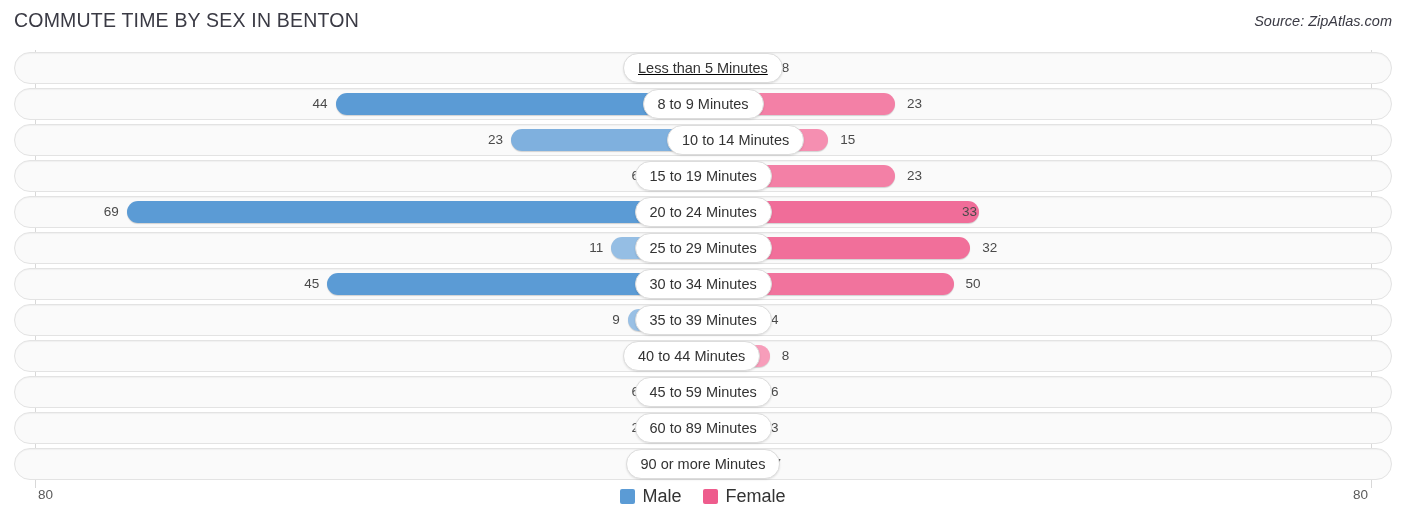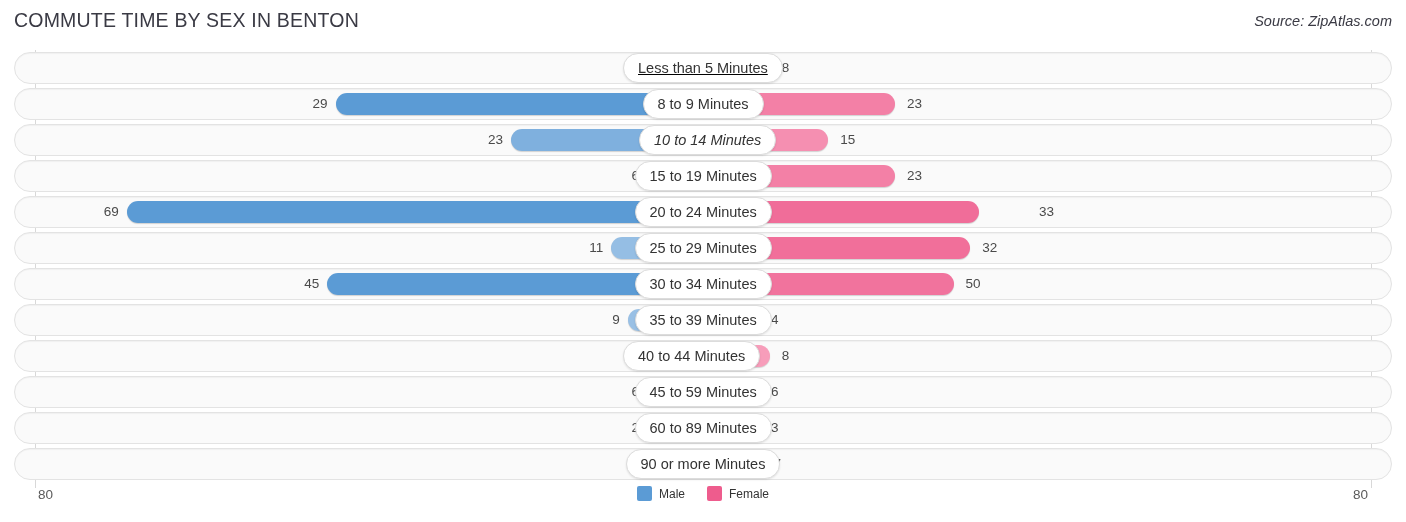--- a/index.html
+++ b/index.html
@@ -147,21 +147,21 @@
     display: flex;
     align-items: center;
     gap: 7px;
   }
   .swatch {
     width: 15px; height: 15px;
     border-radius: 2px;
     display: inline-block;
   }
   .legend-item span.legend-text {
-    font-size: 12px;
+    font-size: 18px;
     color: #333333;
   }
 </style>
 </head>
 <body>
 
 <div id="chart-root">
 
   <div class="header">
     <div class="chart-title">COMMUTE TIME BY SEX IN BENTON</div>
@@ -179,52 +179,52 @@
           <div class="bar-value" style="left: 617px; width: 22px; text-align: right;">6</div>
           <div class="bar-value" style="left: 781.8px;">8</div>
           <div class="center-pill" style="left: 623px; text-decoration: underline;">
             <span>Less than 5 Minutes</span>
           </div>
         </div>
         <div class="row">
           <div class="track"></div>
           <div class="bar male" style="left: 335.6px; width: 375.4px; background: rgb(91, 155, 213);"></div>
           <div class="bar female" style="left: 695px; width: 200.05px; background: rgb(243, 128, 166);"></div>
-          <div class="bar-value" style="left: 305.6px; width: 22px; text-align: right;">29</div>
+          <div class="bar-value" style="left: 305.6px; width: 22px; text-align: right;">44</div>
           <div class="bar-value" style="left: 907.05px;">23</div>
           <div class="center-pill" style="left: 642.5px;">
             <span>8 to 9 Minutes</span>
           </div>
         </div>
         <div class="row">
           <div class="track"></div>
           <div class="bar male" style="left: 510.95px; width: 200.05px; background: rgb(127, 176, 222);"></div>
           <div class="bar female" style="left: 695px; width: 133.25px; background: rgb(245, 143, 177);"></div>
           <div class="bar-value" style="left: 480.95px; width: 22px; text-align: right;">23</div>
           <div class="bar-value" style="left: 840.25px;">15</div>
-          <div class="center-pill" style="left: 639px; font-style: italic;">
+          <div class="center-pill" style="left: 667px;">
             <span>10 to 14 Minutes</span>
           </div>
         </div>
         <div class="row">
           <div class="track"></div>
           <div class="bar male" style="left: 647px; width: 64px; background: rgb(159, 196, 230);"></div>
           <div class="bar female" style="left: 695px; width: 200.05px; background: rgb(243, 128, 166);"></div>
           <div class="bar-value" style="left: 617px; width: 22px; text-align: right;">6</div>
           <div class="bar-value" style="left: 907.05px;">23</div>
           <div class="center-pill" style="left: 634.5px;">
             <span>15 to 19 Minutes</span>
           </div>
         </div>
         <div class="row">
           <div class="track"></div>
           <div class="bar male" style="left: 126.85px; width: 584.15px; background: rgb(91, 155, 213);"></div>
           <div class="bar female" style="left: 695px; width: 283.55px; background: rgb(240, 109, 153);"></div>
           <div class="bar-value" style="left: 96.85px; width: 22px; text-align: right;">69</div>
-          <div class="bar-value" style="left: 1039px;">33</div>
+          <div class="bar-value" style="left: 962px;">33</div>
           <div class="center-pill" style="left: 634.5px;">
             <span>20 to 24 Minutes</span>
           </div>
         </div>
         <div class="row">
           <div class="track"></div>
           <div class="bar male" style="left: 611.15px; width: 99.85px; background: rgb(149, 190, 228);"></div>
           <div class="bar female" style="left: 695px; width: 275.2px; background: rgb(241, 111, 154);"></div>
           <div class="bar-value" style="left: 581.15px; width: 22px; text-align: right;">11</div>
           <div class="bar-value" style="left: 982.2px;">32</div>

